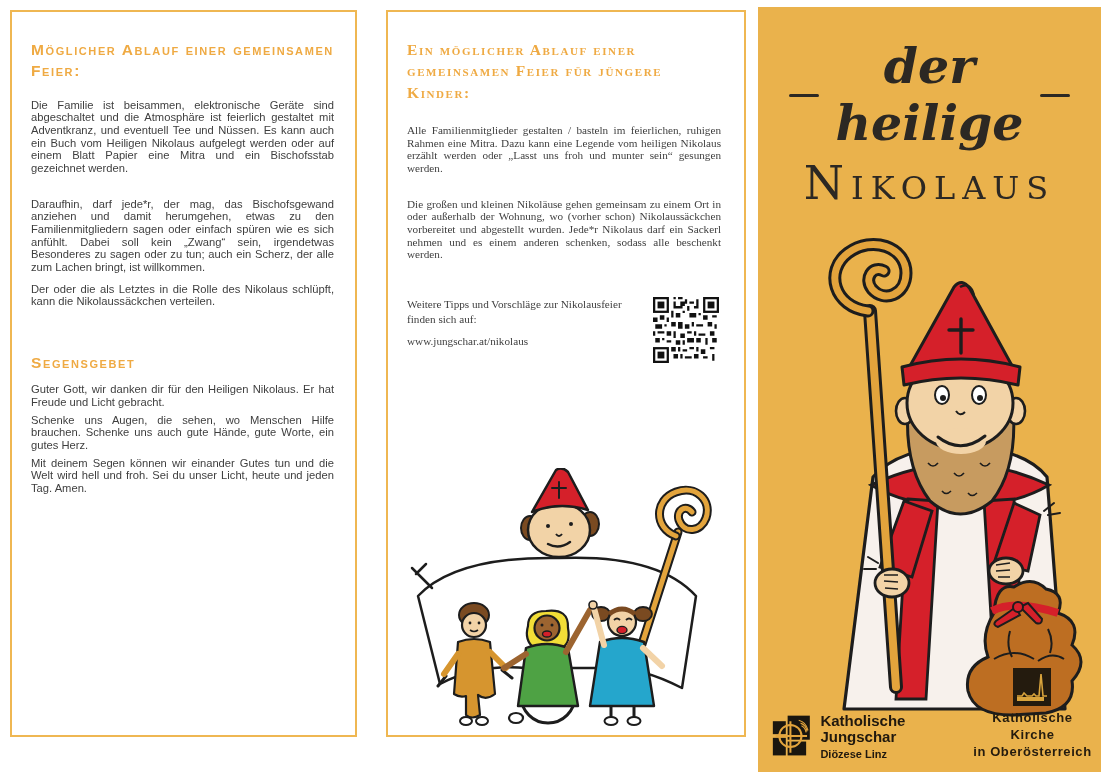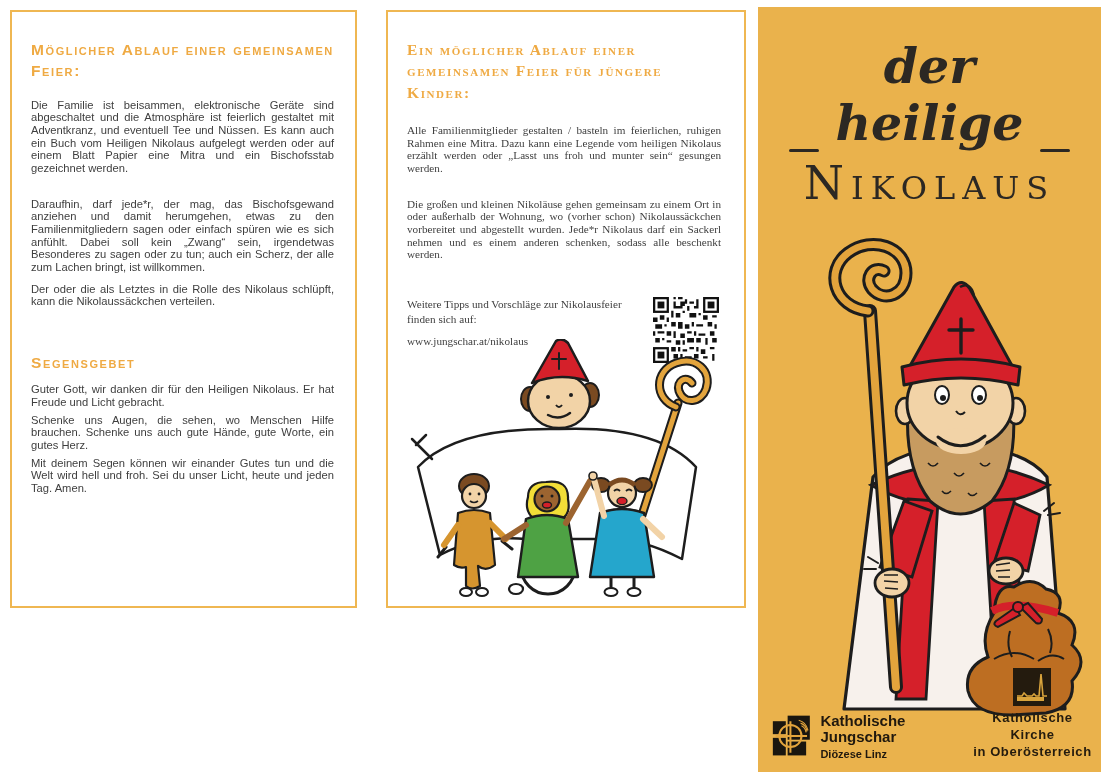--- a/index.html
+++ b/index.html
@@ -1,19 +1,19 @@
 <!DOCTYPE html>
 <html lang="de"><head>
 <meta charset="utf-8">
 <style>
   * { margin:0; padding:0; box-sizing:border-box; }
   html,body { width:1117px; height:783px; background:#ffffff; font-family:"Liberation Sans", sans-serif; }
   .page { position:relative; width:1117px; height:783px; background:#ffffff; overflow:hidden; }
 
-  .panel { position:absolute; top:10px; height:598px; background:#ffffff; border:2px solid #EFB752; }
+  .panel { position:absolute; top:10px; height:727px; background:#ffffff; border:2px solid #EFB752; }
   .panel-left  { left:10px;  width:347px; padding:27px 21px 0 19px; }
   .panel-mid   { left:386px; width:360px; padding:27px 23px 0 19px;font-family:Liberation Serif, serif; }
   .panel-right { left:758px; top:7px; width:343px; height:765px; background:#EAB24C; border:none; overflow:hidden; }
 
   .gold-heading { font-variant:small-caps; color:#EFAA43; font-weight:bold;
                   font-size:15.5px; letter-spacing:1.6px; line-height:1.38; margin-bottom:17px; }
   .body-p { font-size:11.2px; line-height:1.13; color:#3E3E3E; text-align:justify; margin-bottom:23px; }
   .mb-sm { margin-bottom:9px; }
   .mb-lg { margin-bottom:44px; }
   .mb-xl { margin-bottom:34px; }
@@ -24,21 +24,21 @@
   .tips-row { display:flex; justify-content:space-between; align-items:flex-start; margin-top:36px; }
   .tips-text { width:228px; font-size:11.2px; line-height:1.35; color:#3E3E3E; }
   .tips-link { display:block; margin-top:7px; color:#3E3E3E; text-decoration:none; }
   .qr { width:66px; height:66px; margin-right:2px; }
 
   .children-illu { position:absolute; left:8px; right:8px; bottom:5px; height:262px; }
 
   
   .title-block { text-align:center; padding-top:34px; color:#2C2823; }
   .title-der { font-family:"DejaVu Serif", serif; font-style:italic; font-weight:bold; font-size:49px; line-height:1.05; }
-  .title-row { display:flex; align-items:flex-end; justify-content:center; gap:16px; margin-top:2px; }
+  .title-row { display:flex; align-items:flex-start; justify-content:center; gap:16px; margin-top:2px; }
   .title-heilige { font-family:"DejaVu Serif", serif; font-style:italic; font-weight:bold; font-size:49px; }
   .dash { width:30px; height:3px; background:#2C2823; border-radius:2px; }
   .title-nikolaus { font-family:"DejaVu Serif", serif; font-variant:small-caps; font-size:46px;
                     letter-spacing:7px; margin-top:4px; font-weight:500; }
 
   .nikolaus-illu { position:absolute; left:0; top:208px; width:343px; height:505px; }
 
   .right-footer { position:absolute; left:13px; right:9px; bottom:11px; display:flex;
                   align-items:flex-end; }
   .js-block { display:flex; align-items:center; }

